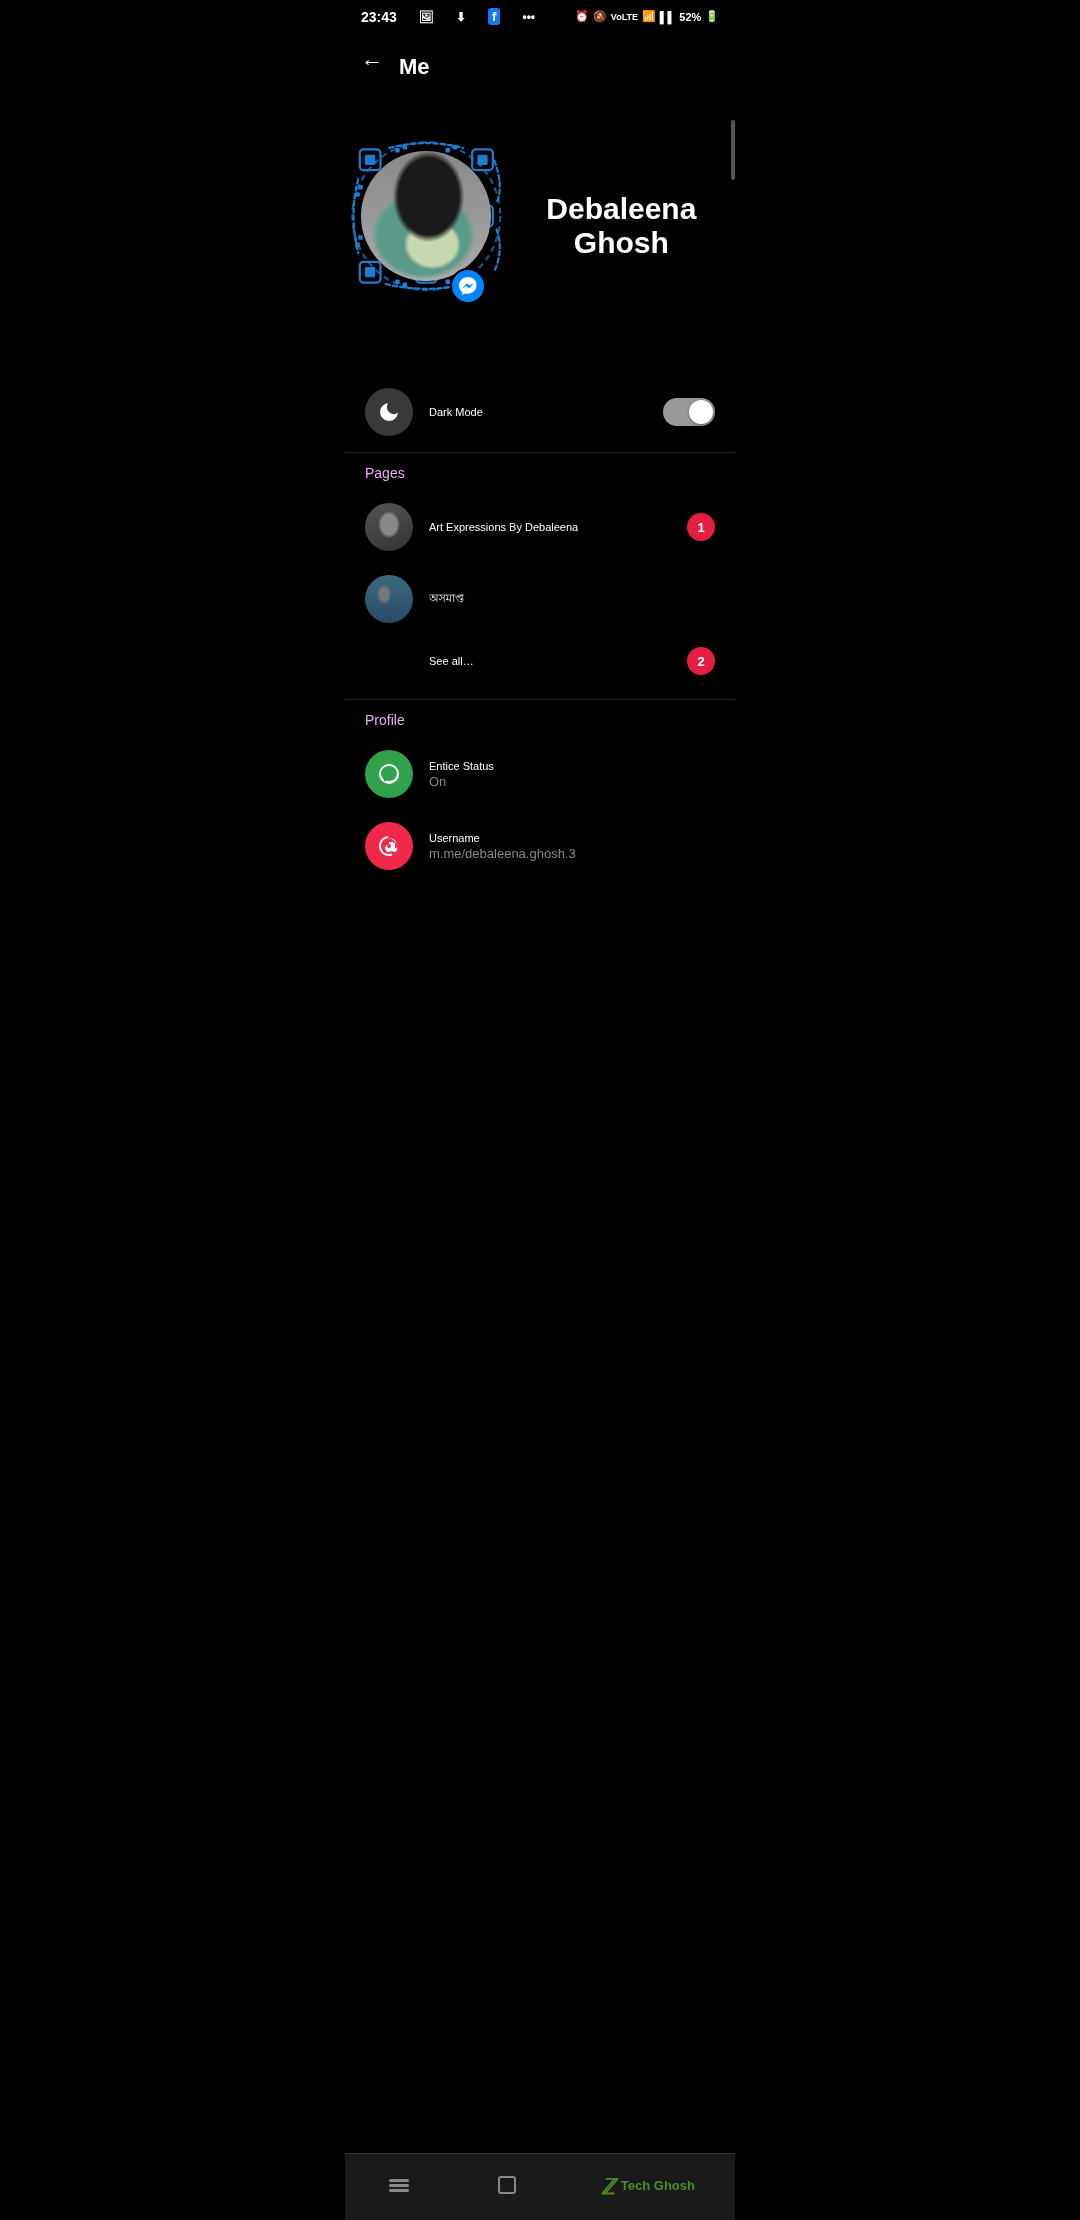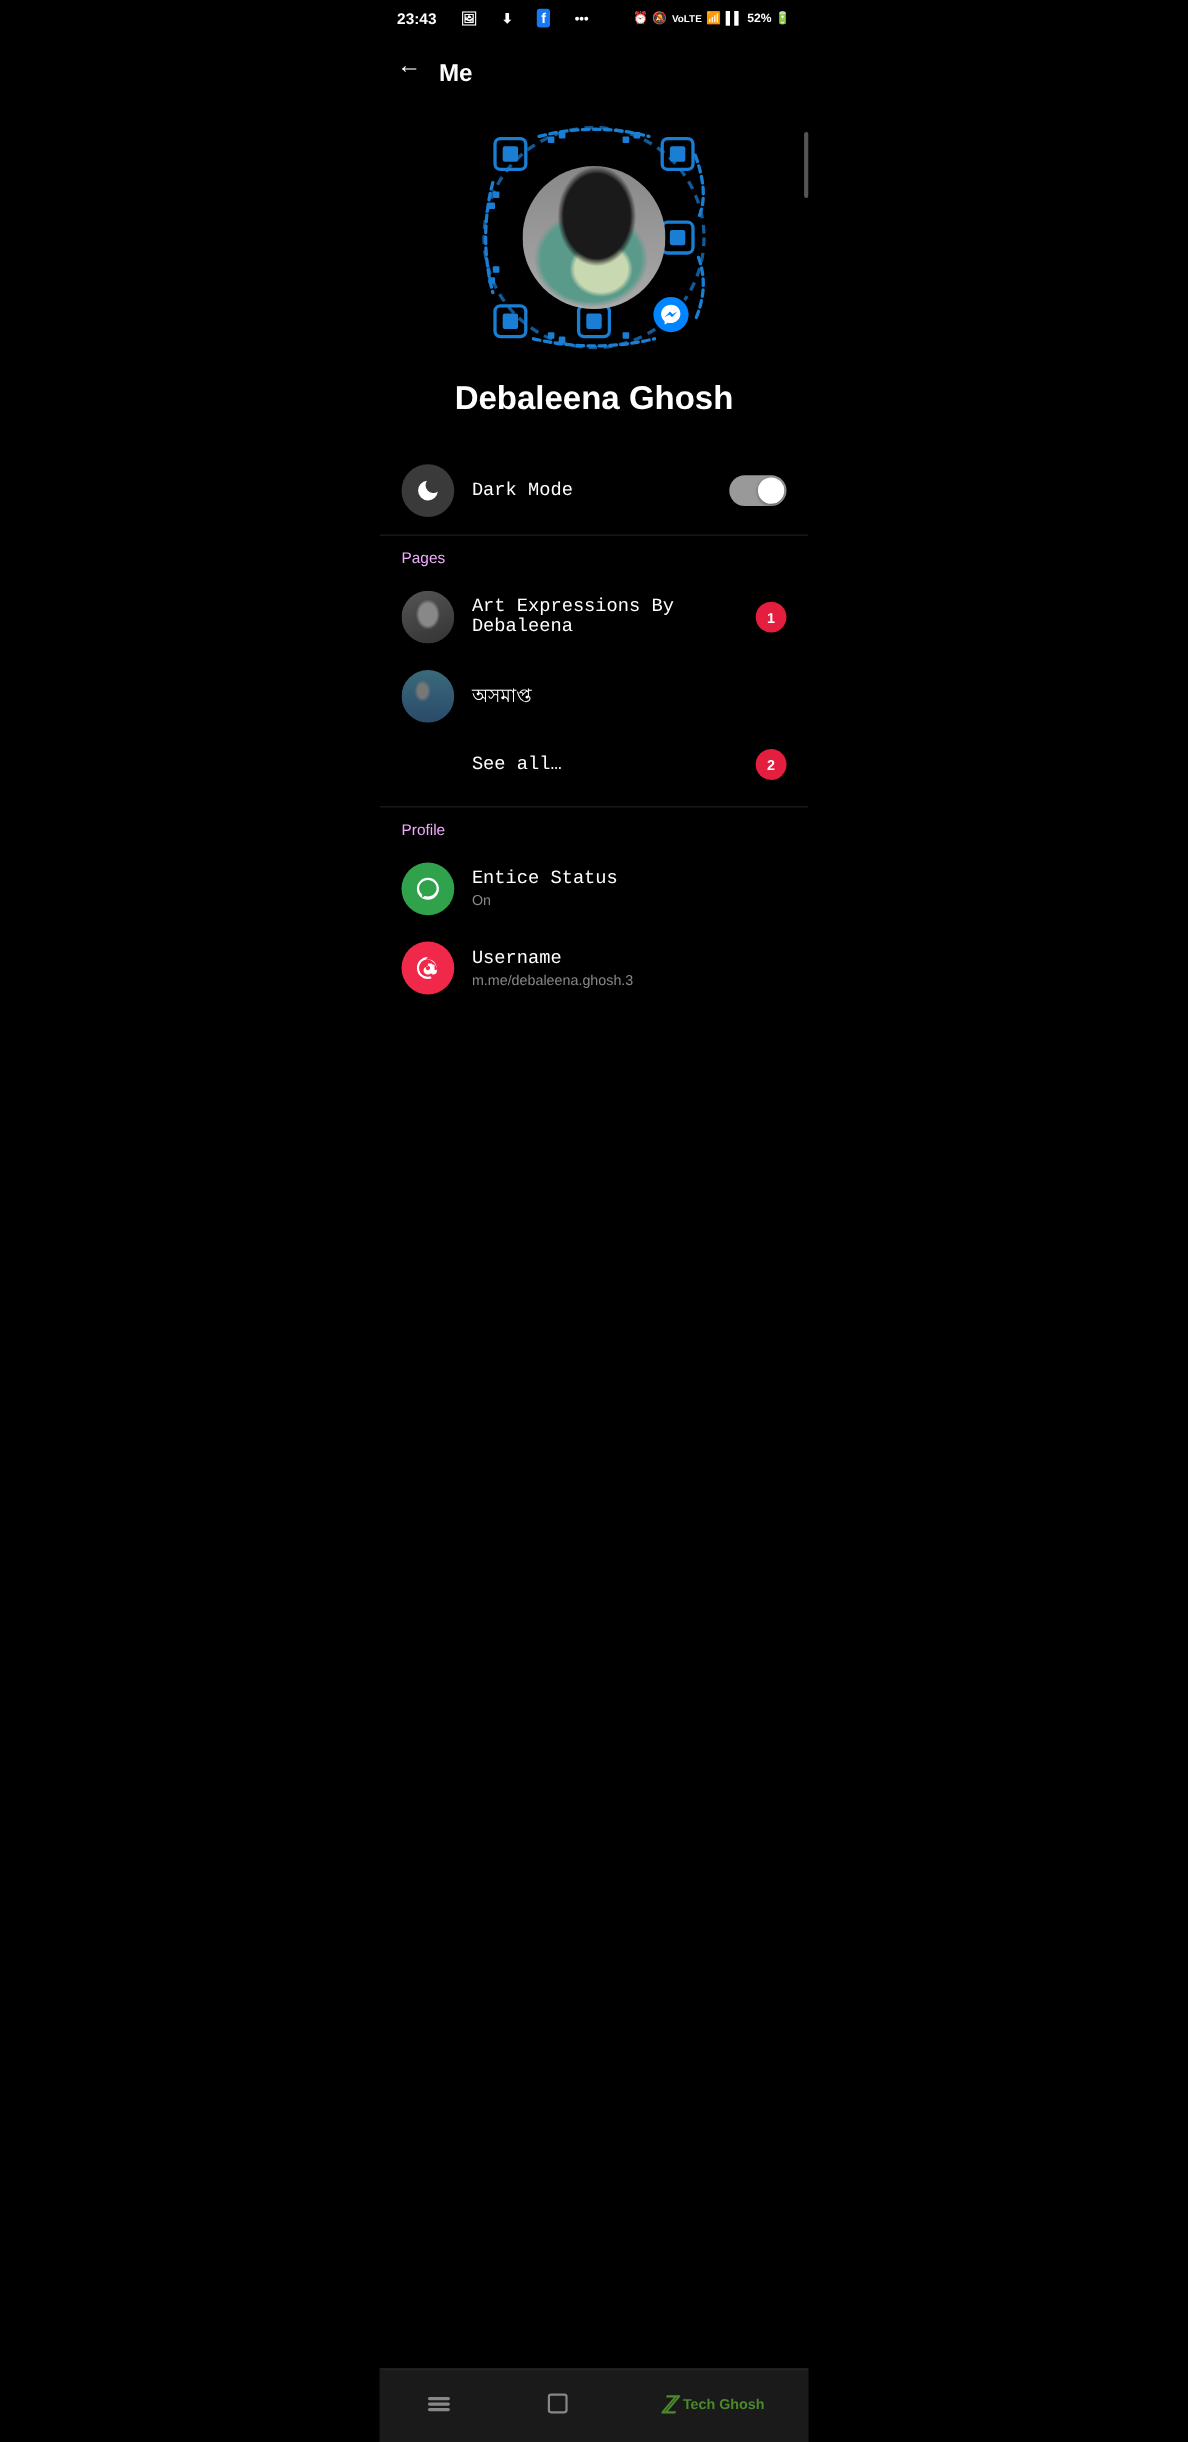--- a/index.html
+++ b/index.html
@@ -43,21 +43,21 @@
     }
     .nav-title {
       font-size: 22px;
       font-weight: 600;
       margin-top: 17px;
     }
 
     
     .profile-section {
       display: flex;
-      flex-direction: column;
+      flex-direction: row;
       align-items: center;
       padding: 10px 0 30px;
     }
 
     
     .avatar-qr-container {
       position: relative;
       width: 220px;
       height: 220px;
       margin-bottom: 20px;
@@ -152,24 +152,23 @@
       font-size: 22px;
       flex-shrink: 0;
     }
 
     .icon-dark { background: #3a3a3a; }
     .icon-active { background: #31a24c; }
     .icon-username { background: #f02849; }
 
     .item-text { flex: 1; }
     .item-title {
-      font-size: 17px;
+      font-size: 11px;
       color: #fff;
       font-weight: 400;
-      font-family: Liberation Mono, monospace;
     }
     .item-subtitle {
       font-size: 13px;
       color: #888;
       margin-top: 2px;
     }
 
     
     .toggle-container {
       display: flex;

